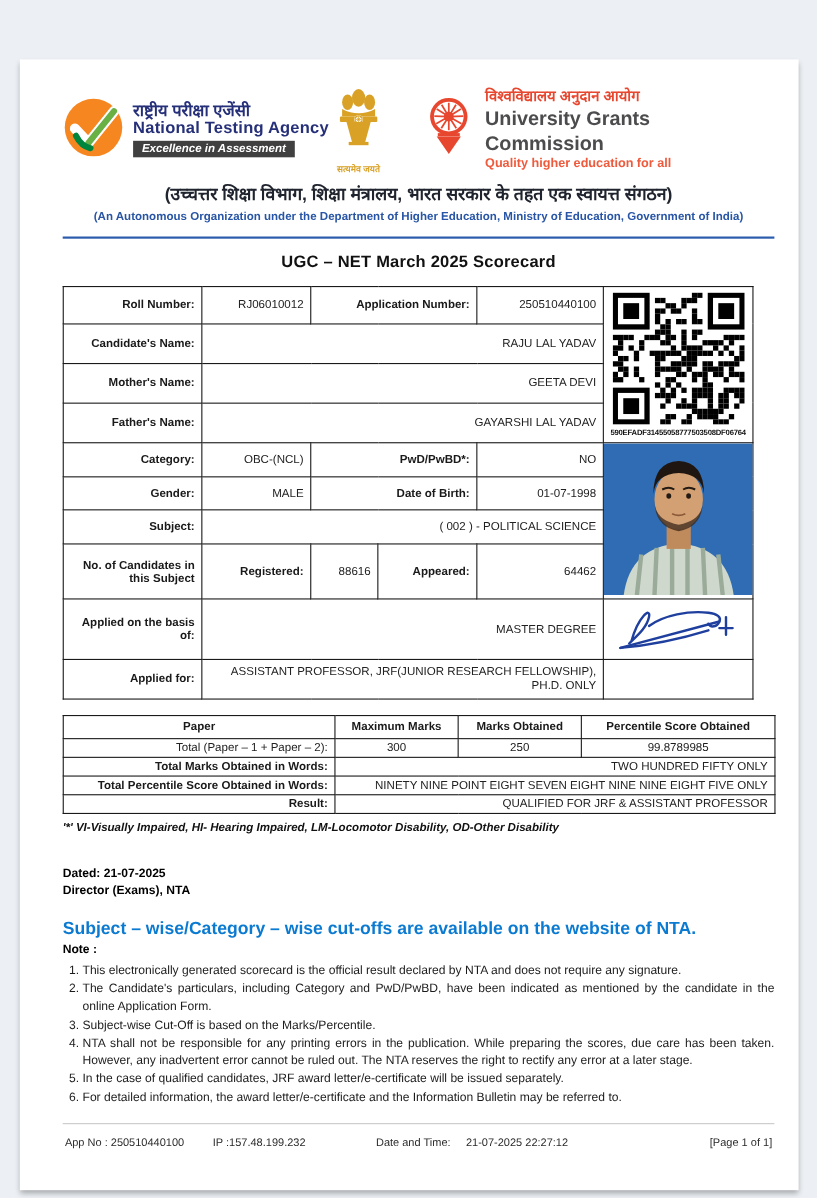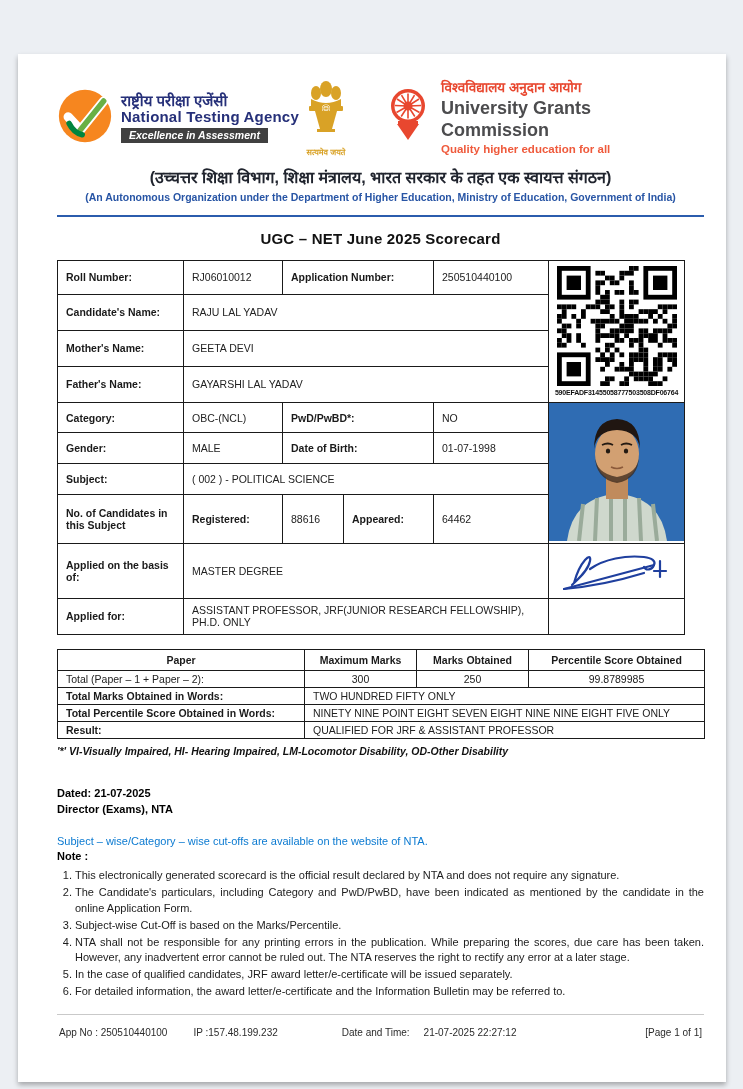--- a/index.html
+++ b/index.html
@@ -25,34 +25,34 @@
   .ugc-tagline{font-size:11.5px;font-weight:600;color:#ef5a3c;}
   .org-lines{text-align:center;margin-top:4px;line-height:1.5;}
   .org-hindi{font-size:16px;font-weight:bold;color:#20242e;}
   .org-eng{font-size:10.5px;font-weight:bold;color:#2855a5;}
   .blue-rule{height:2px;background:#2b5cad;border:none;margin:9px 0 0 0;}
   .doc-title{text-align:center;font-size:15px;font-weight:bold;color:#111;margin:13px 0 0 0;letter-spacing:.2px;}
 
   
   table{border-collapse:collapse;table-layout:fixed;}
   td{border:1.5px solid #1a1a1a;font-size:10.5px;color:#1a1a1a;padding:2px 6px;vertical-align:middle;
-    overflow:hidden;}
+    overflow:hidden;text-align:right;}
   .lbl{font-weight:bold;padding-left:8px;}
   .val{color:#222;padding-left:8px;}
   .cand-table{width:627px;margin-top:13px;}
   .media-cell{padding:0;text-align:center;vertical-align:middle;}
   .qr-hash{font-size:7px;font-weight:bold;letter-spacing:-.2px;color:#111;display:block;margin-top:1px;}
   .marks-table{width:647px;margin-top:14px;}
   .marks-table .hd{font-weight:bold;text-align:center;}
   .marks-table .ctr{text-align:center;}
   .footnote{font-size:10.5px;font-weight:bold;font-style:italic;color:#111;margin-top:6px;}
 
   .dated{font-size:11px;font-weight:bold;margin-top:30px;}
   .director{font-size:11px;font-weight:bold;text-align:left;margin-top:4px;}
-  .cutoff{font-size:11px;color:#0b7ad1;margin-top:20px;}
+  .cutoff{font-size:16px;color:#0b7ad1;margin-top:20px;font-weight:bold;}
   .note-label{font-size:11px;font-weight:bold;margin-top:3px;}
   ol.notes{margin:6px 0 0 0;padding-left:18px;}
   ol.notes li{font-size:11px;color:#1c1c1c;line-height:1.45;text-align:justify;margin-bottom:1px;}
 
   .footer{display:flex;align-items:baseline;border-top:1px solid #c9c9c9;margin-top:14px;
     padding:12px 2px 0 2px;font-size:10px;color:#2b2b2b;}
   .footer .ip{margin-left:26px;}
   .footer .dtl{margin-left:64px;}
   .footer .dtv{margin-left:14px;}
   .footer .pg{margin-left:auto;}
@@ -121,21 +121,21 @@
       </div>
     </div>
 
     <div class="org-lines">
       <div class="org-hindi">(उच्चत्तर शिक्षा विभाग, शिक्षा मंत्रालय, भारत सरकार के तहत एक स्वायत्त संगठन)</div>
       <div class="org-eng">(An Autonomous Organization under the Department of Higher Education, Ministry of Education, Government of India)</div>
     </div>
 
     <hr class="blue-rule">
 
-    <div class="doc-title">UGC – NET June 2025 Scorecard</div>
+    <div class="doc-title">UGC – NET March 2025 Scorecard</div>
 
     <table class="cand-table">
       <colgroup>
         <col style="width:126px">
           <col style="width:99px">
           <col style="width:61px">
         <col style="width:90px">
           <col style="width:115px">
           <col style="width:136px">
       </colgroup>

